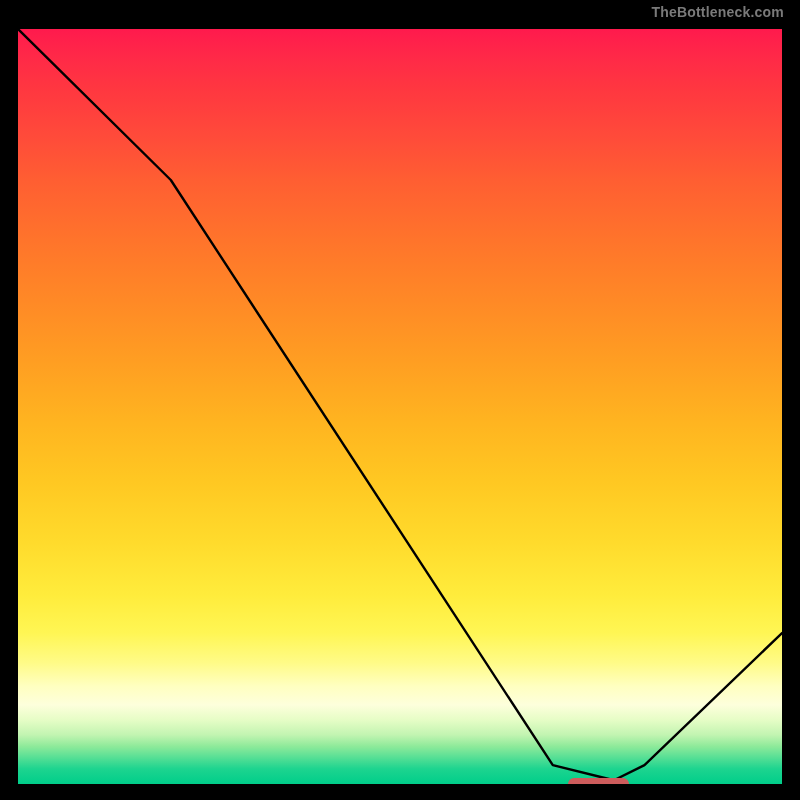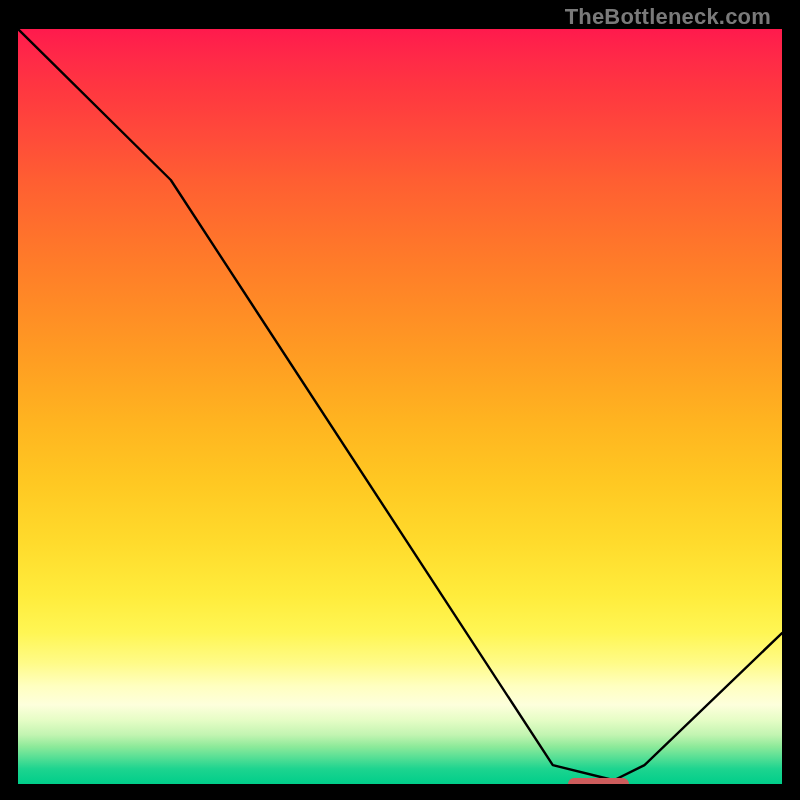--- a/index.html
+++ b/index.html
@@ -60,23 +60,23 @@
     inset: 0;
   }
   .flat-marker {
     position: absolute;
     background: #cd5c5c;
     border-radius: 6px;
   }
   .watermark {
     position: absolute;
     top: 4px;
-    right: 29px;
+    right: 16px;
     font-family: Arial, Helvetica, sans-serif;
-    font-size: 22px;
+    font-size: 14px;
     font-weight: 600;
     color: #7a7a7a;
     letter-spacing: 0.2px;
   }
 </style>
 </head>
 <body>
 
 <div class="frame">
   <div class="plot-area">

